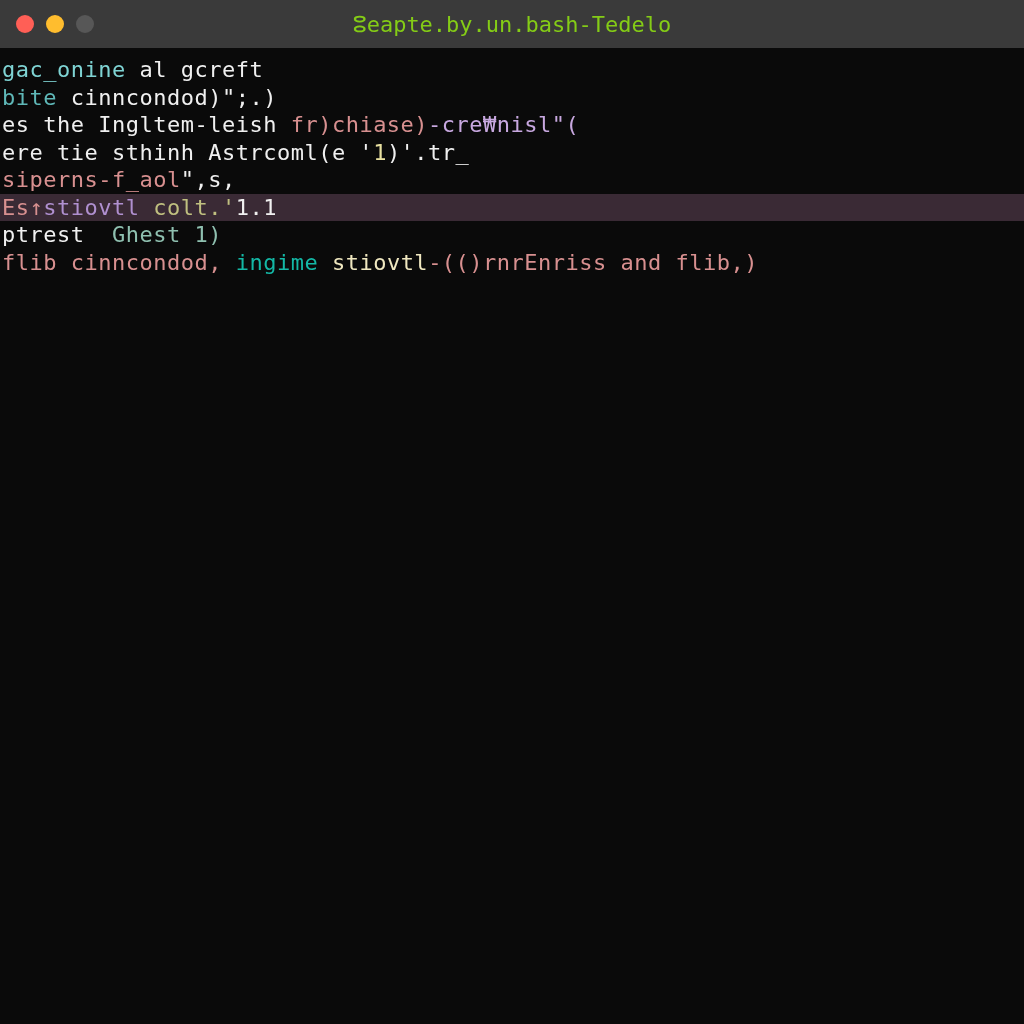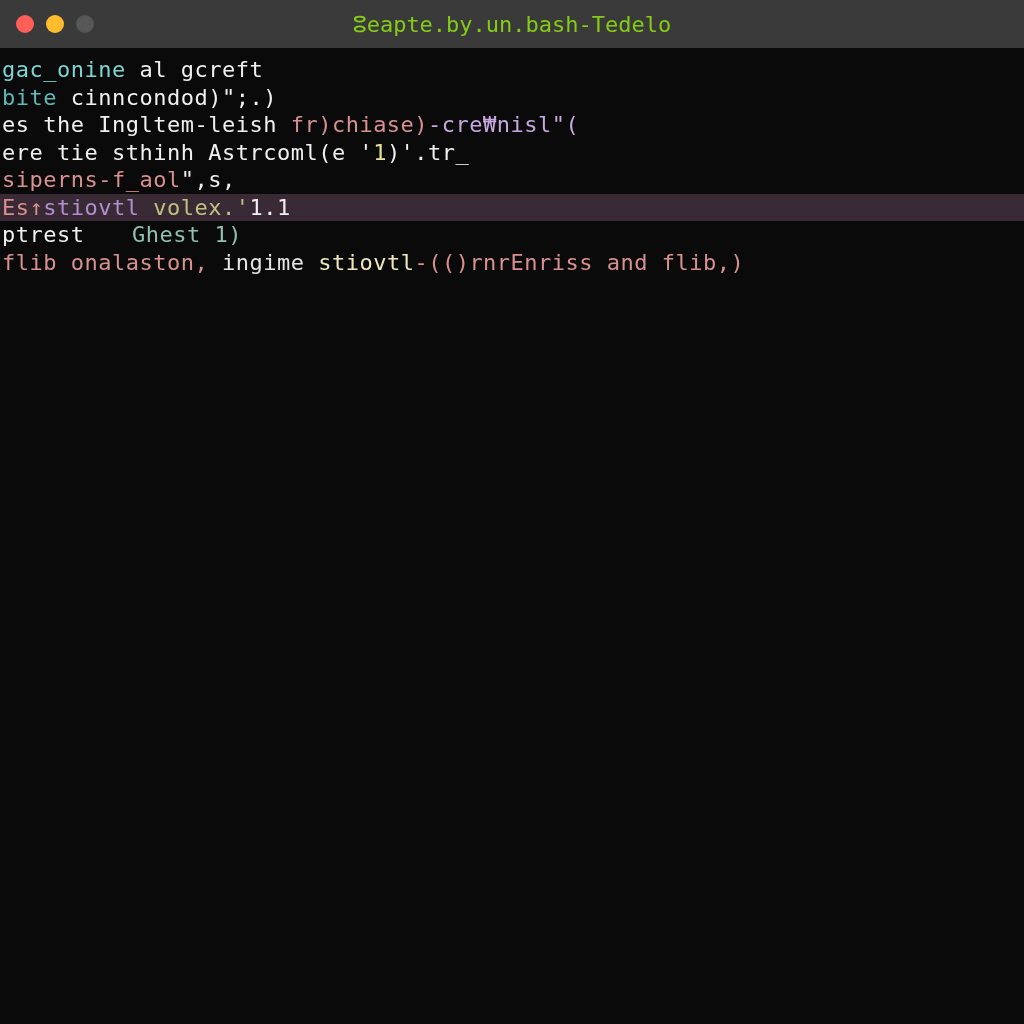--- a/index.html
+++ b/index.html
@@ -67,23 +67,23 @@
       background: #3a2a35;
     }
     .c-white { color: #f0f0f0; }
     .c-cyan { color: #7fd4d4; }
     .c-teal { color: #5fb8b8; }
     .c-salmon { color: #d89090; }
     .c-purple { color: #b090d0; }
     .c-lpurple { color: #c8a8e0; }
     .c-yellow { color: #e8e0a0; }
     .c-cream { color: #f0e8c0; }
-    .c-pink { color: #e5e5e5; }
+    .c-pink { color: #14b8a6; }
     .c-olive { color: #c0c080; }
-    .c-mint { color: #8fc0b0; margin-left: 20px; }
+    .c-mint { color: #8fc0b0; }
     .cursor {
       display: inline-block;
       width: 16px;
       height: 28px;
       background: #f0f0f0;
       vertical-align: text-bottom;
       margin-left: 2px;
     }
   </style>
 </head>
@@ -99,19 +99,19 @@
     <div class="title">ⵓeapte.by.un.bash-Tedelo</div>
   </div>
 
   <div class="terminal-body">
     <div class="line"><span class="c-cyan">gac_onine</span><span class="c-white"> al gcreft</span></div>
     <div class="line"><span class="c-teal">bite</span><span class="c-white"> cinncondod)";.)</span></div>
     <div class="line"><span class="c-white">es the Ingltem-leish </span><span class="c-salmon">fr)chiase)</span><span class="c-lpurple">-cre₩nisl"(</span></div>
     <div class="line"><span class="c-white">ere tie sthinh Astrcoml(e '</span><span class="c-yellow">1</span><span class="c-white">)'.tr_</span></div>
     <div class="line"><span class="c-salmon">siperns-f_aol</span><span class="c-white">",s,</span></div>
     <div class="line"><span></span></div>
-    <div class="line highlighted"><span class="c-salmon">Es↑</span><span class="c-purple">stiovtl</span><span class="c-olive"> volex.'</span><span class="c-white">1.1</span></div>
+    <div class="line highlighted"><span class="c-salmon">Es↑</span><span class="c-purple">stiovtl</span><span class="c-olive"> colt.'</span><span class="c-white">1.1</span></div>
     <div class="line"><span></span></div>
     <div class="line"><span class="c-white">ptrest  </span><span class="c-mint">Ghest 1)</span></div>
-    <div class="line"><span class="c-salmon">flib</span><span class="c-salmon"> onalaston, </span><span class="c-pink">ingime</span><span class="c-cream"> stiovtl</span><span class="c-salmon">-(()</span><span class="c-salmon">rnrEnriss</span><span class="c-salmon"> and flib,)</span></div>
+    <div class="line"><span class="c-salmon">flib</span><span class="c-salmon"> cinncondod, </span><span class="c-pink">ingime</span><span class="c-cream"> stiovtl</span><span class="c-salmon">-(()</span><span class="c-salmon">rnrEnriss</span><span class="c-salmon"> and flib,)</span></div>
     <div class="line"><span></span></div>
   </div>
 </div>
 
 </body></html>

